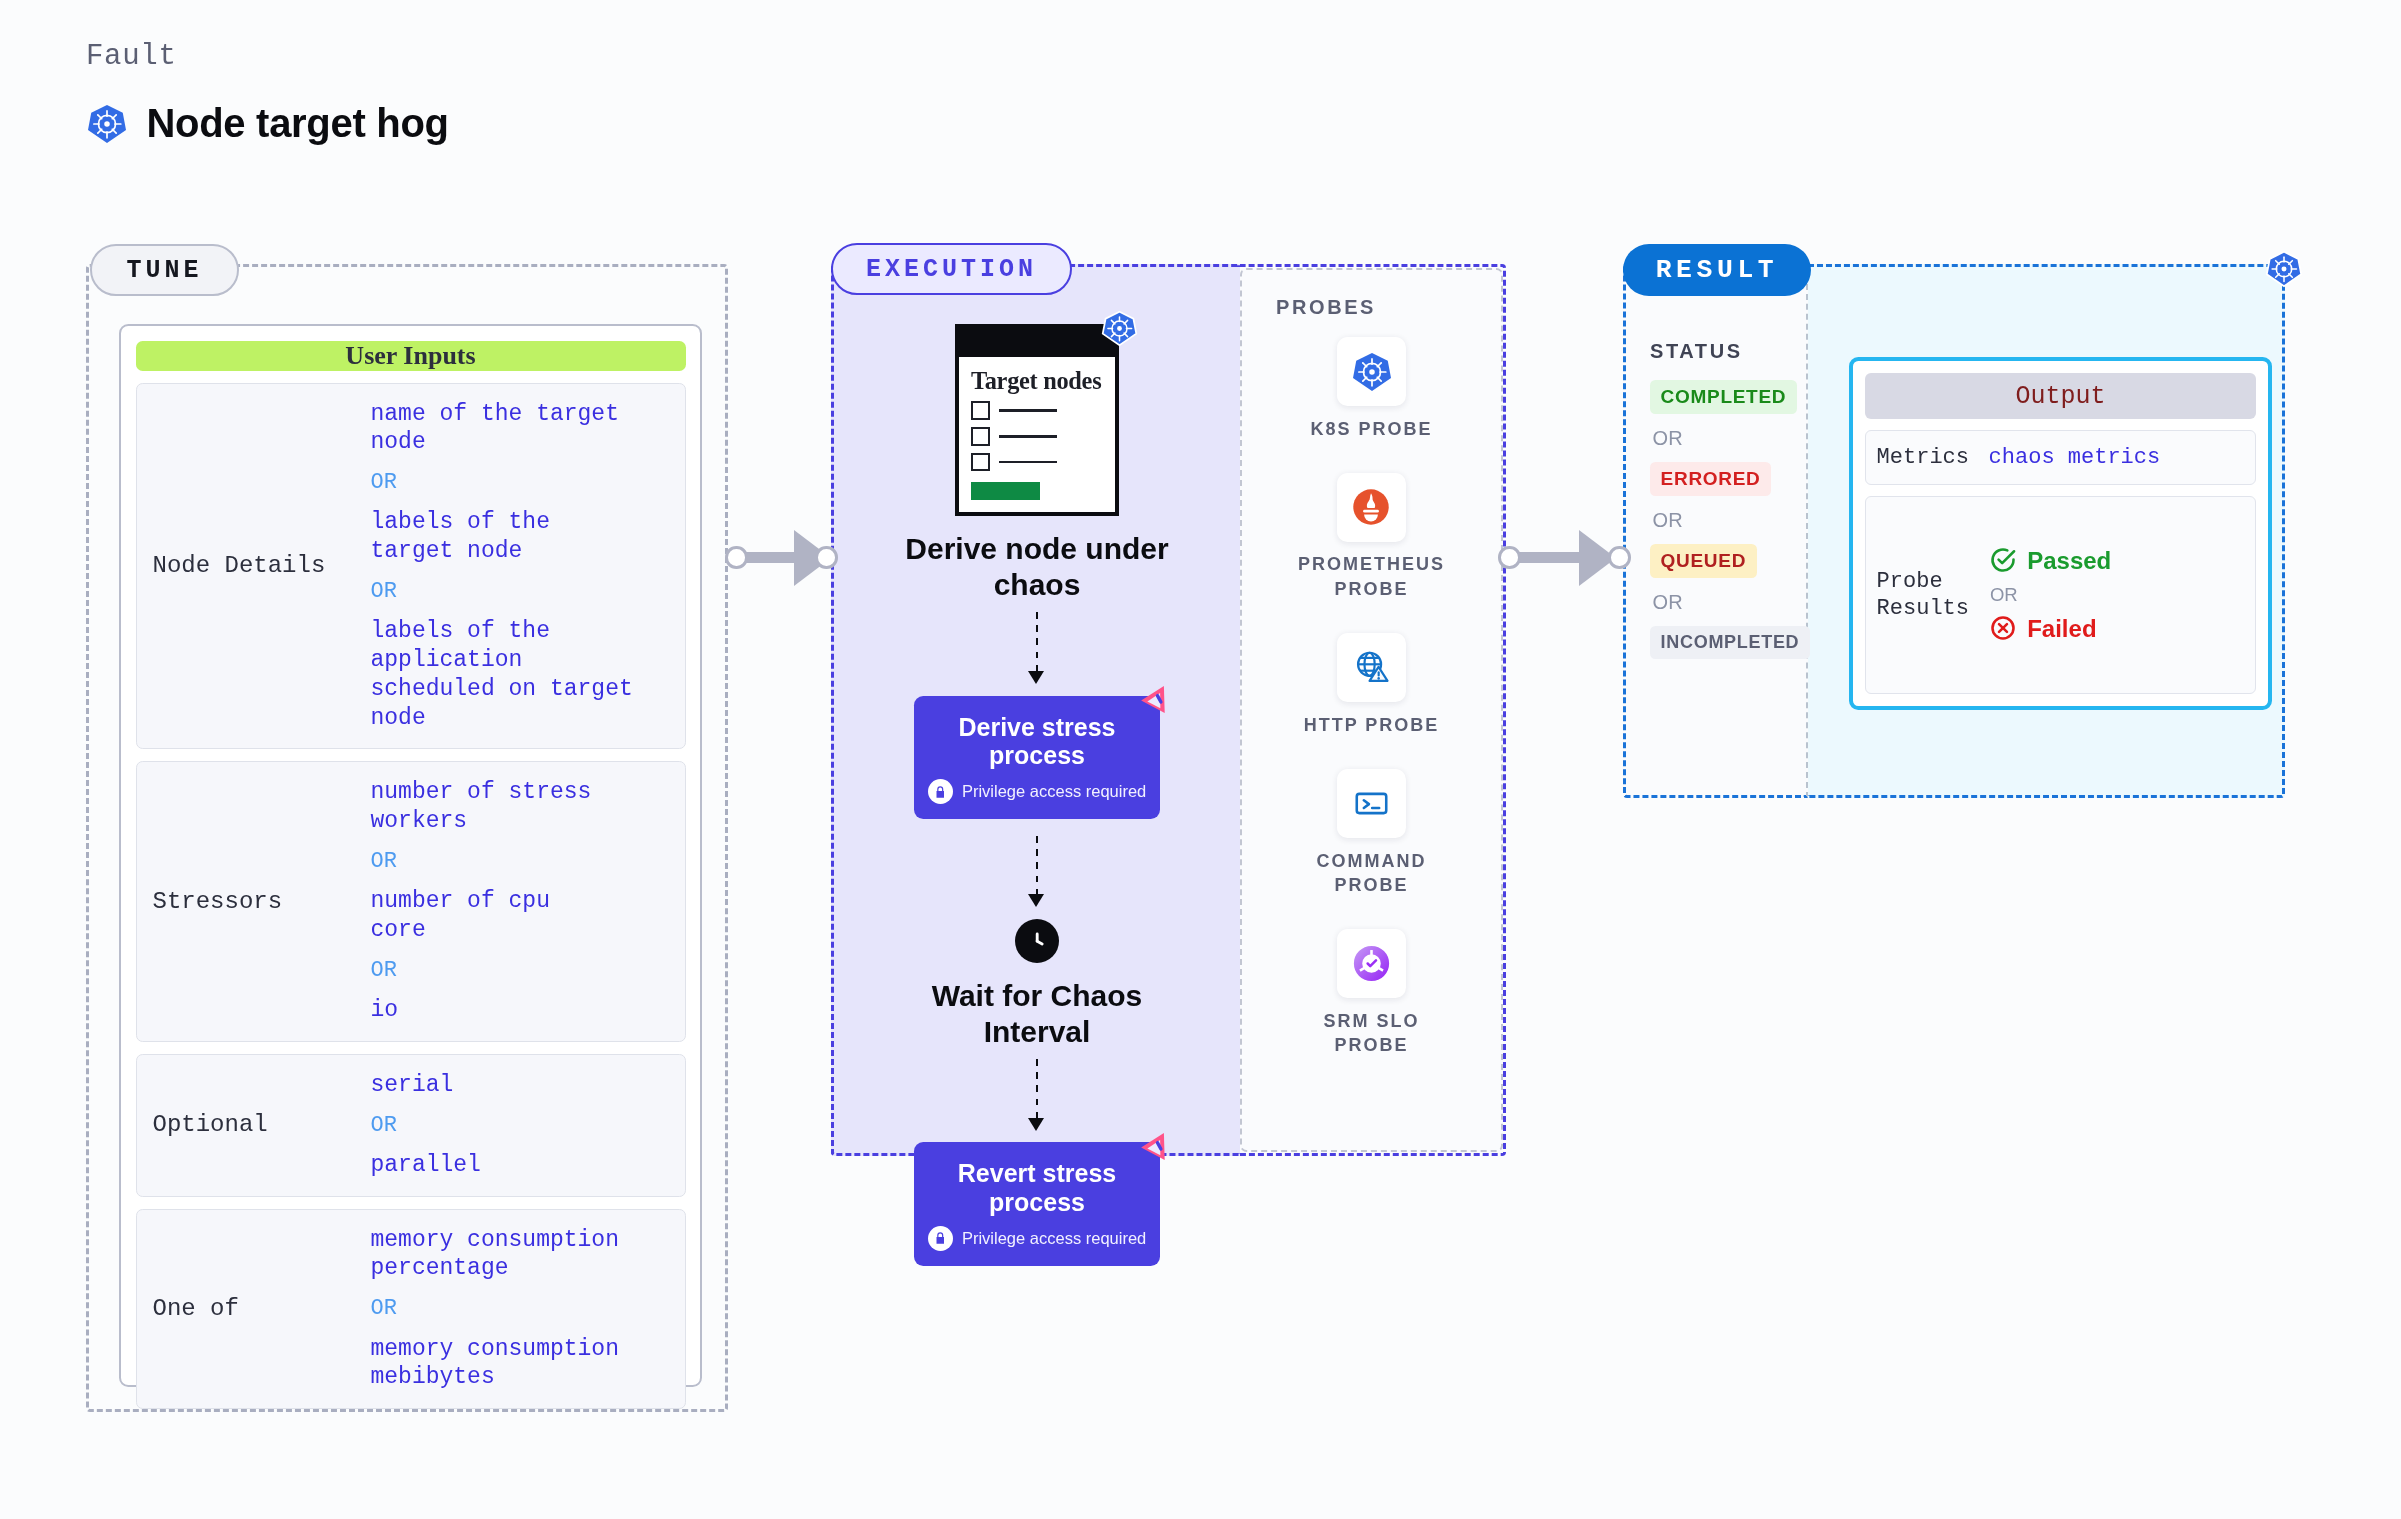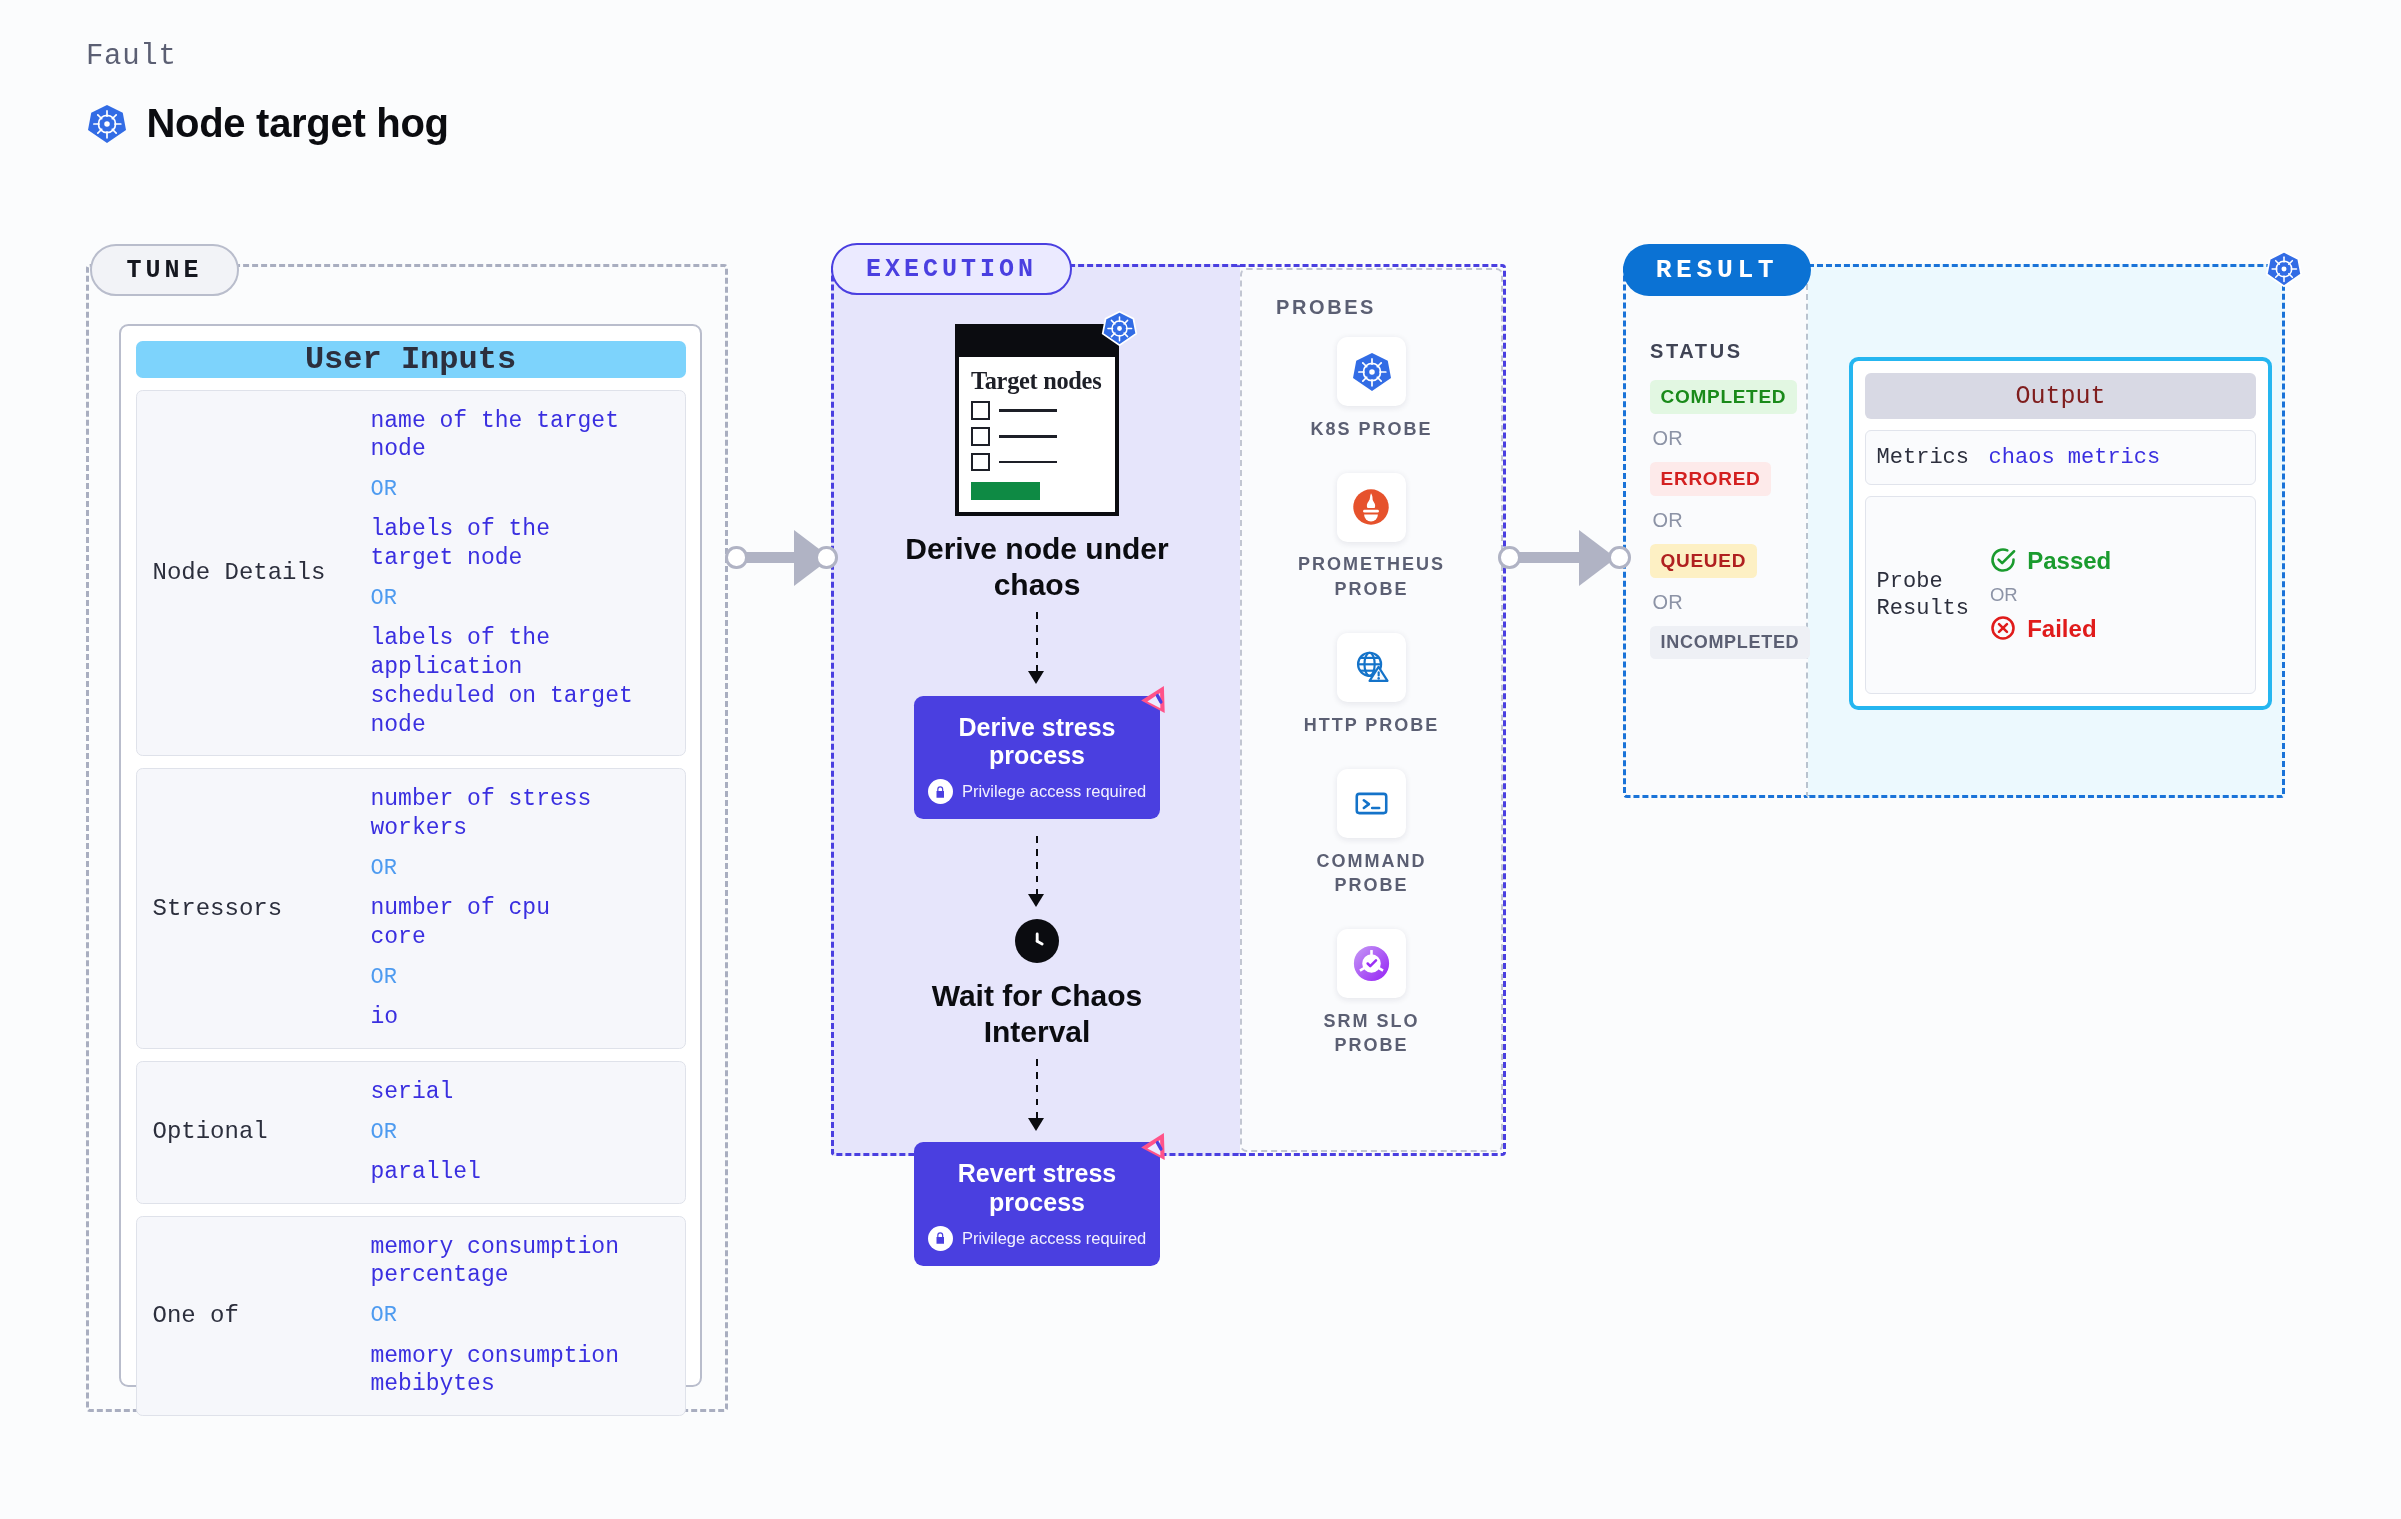--- a/index.html
+++ b/index.html
@@ -51,23 +51,23 @@
     border:3.3px dashed #1a73d8; border-left:none; border-radius:0 4px 4px 0;
     background:#ecf9fe; }
 
   
   #user-inputs-card {
     position:absolute; left:119px; top:324px; width:583px; height:1063px;
     background:#ffffff; border:2.6px solid #b9bdcc; border-radius:9.2px; padding:14.5px;
     z-index:3; display:flex; flex-direction:column; gap:12px;
   }
   #user-inputs-header {
-    background:#7dd3fc; border-radius:6.6px; height:61px;
+    background:#bef264; border-radius:6.6px; height:61px;
     display:flex; align-items:center; justify-content:center;
-    font-family:Liberation Mono, monospace; font-size:32px; color:#2c2f3d; font-weight:bold;
+    font-family:Liberation Serif, serif; font-size:26px; color:#2c2f3d; font-weight:bold;
   }
   .input-row {
     background:#f6f7fb; border:1.3px solid #dfe2ea; border-radius:6.6px;
     display:flex; align-items:center; padding:16px 12px 16px 16px;
   }
   .row-label {
     font-family:"Liberation Mono",monospace; font-size:24px; color:#2c2f3d;
     width:218px; flex:0 0 218px; line-height:1.25;
   }
   .row-values { display:flex; flex-direction:column; gap:13.2px; }

